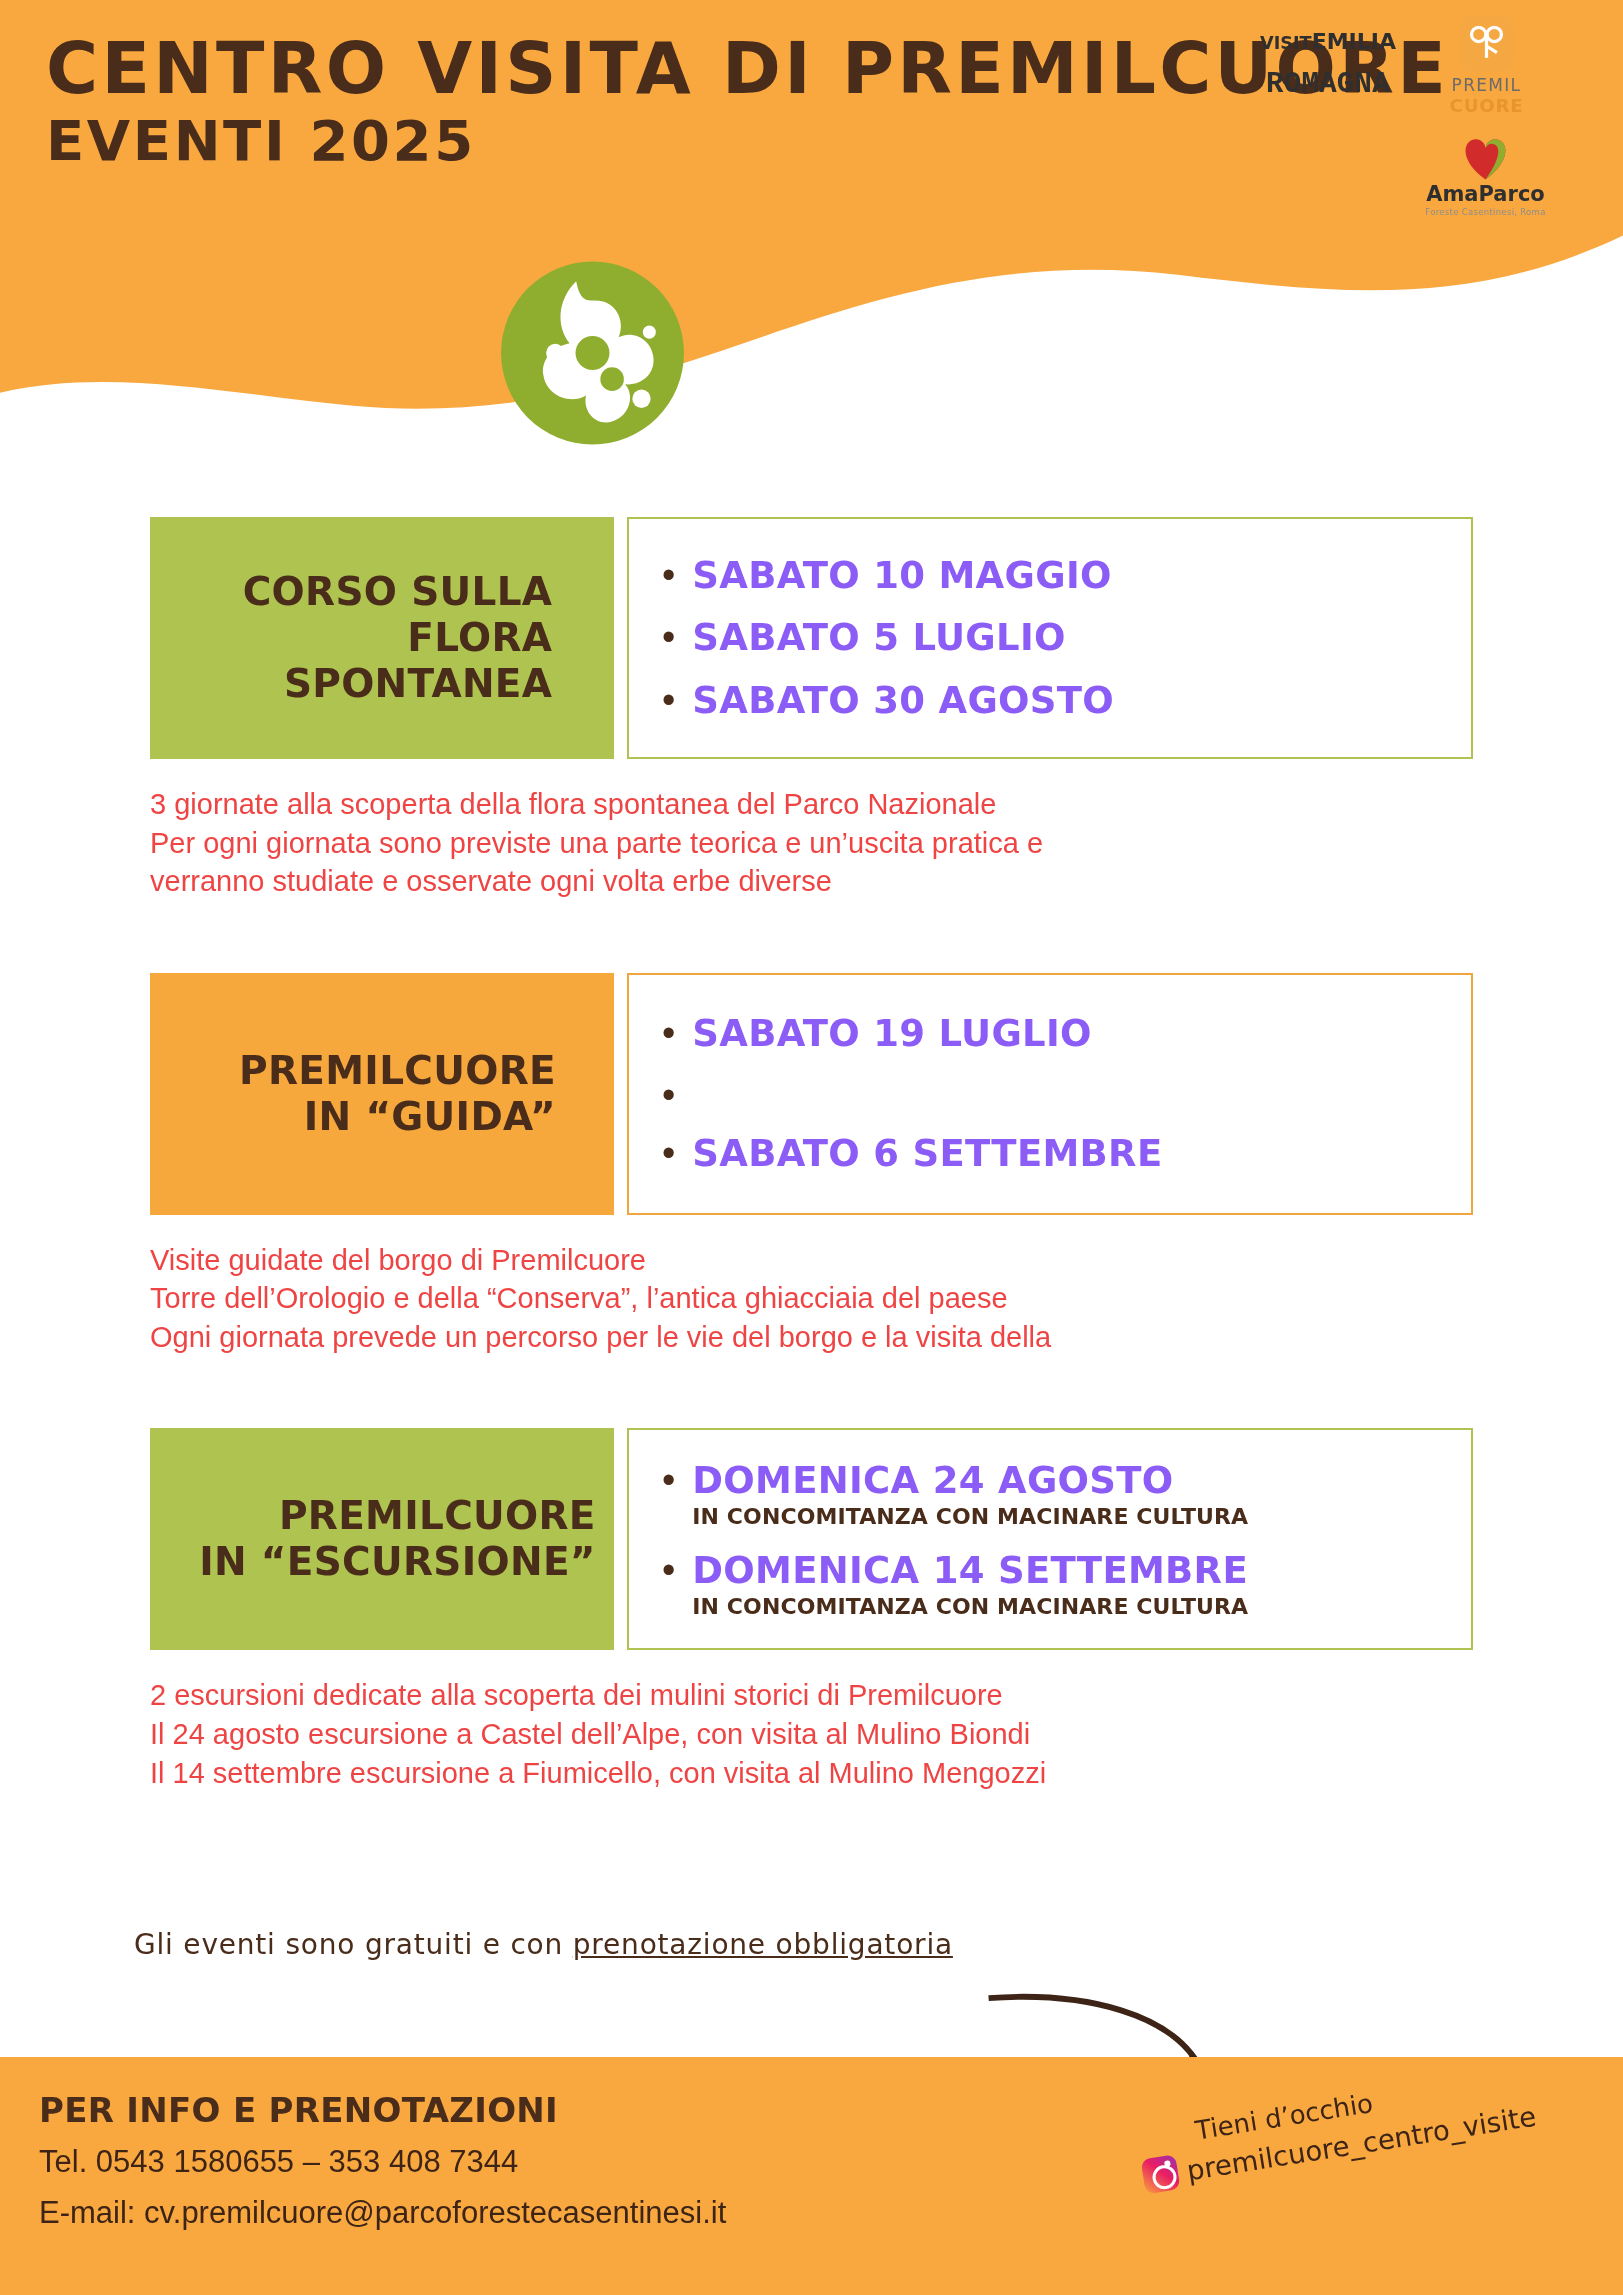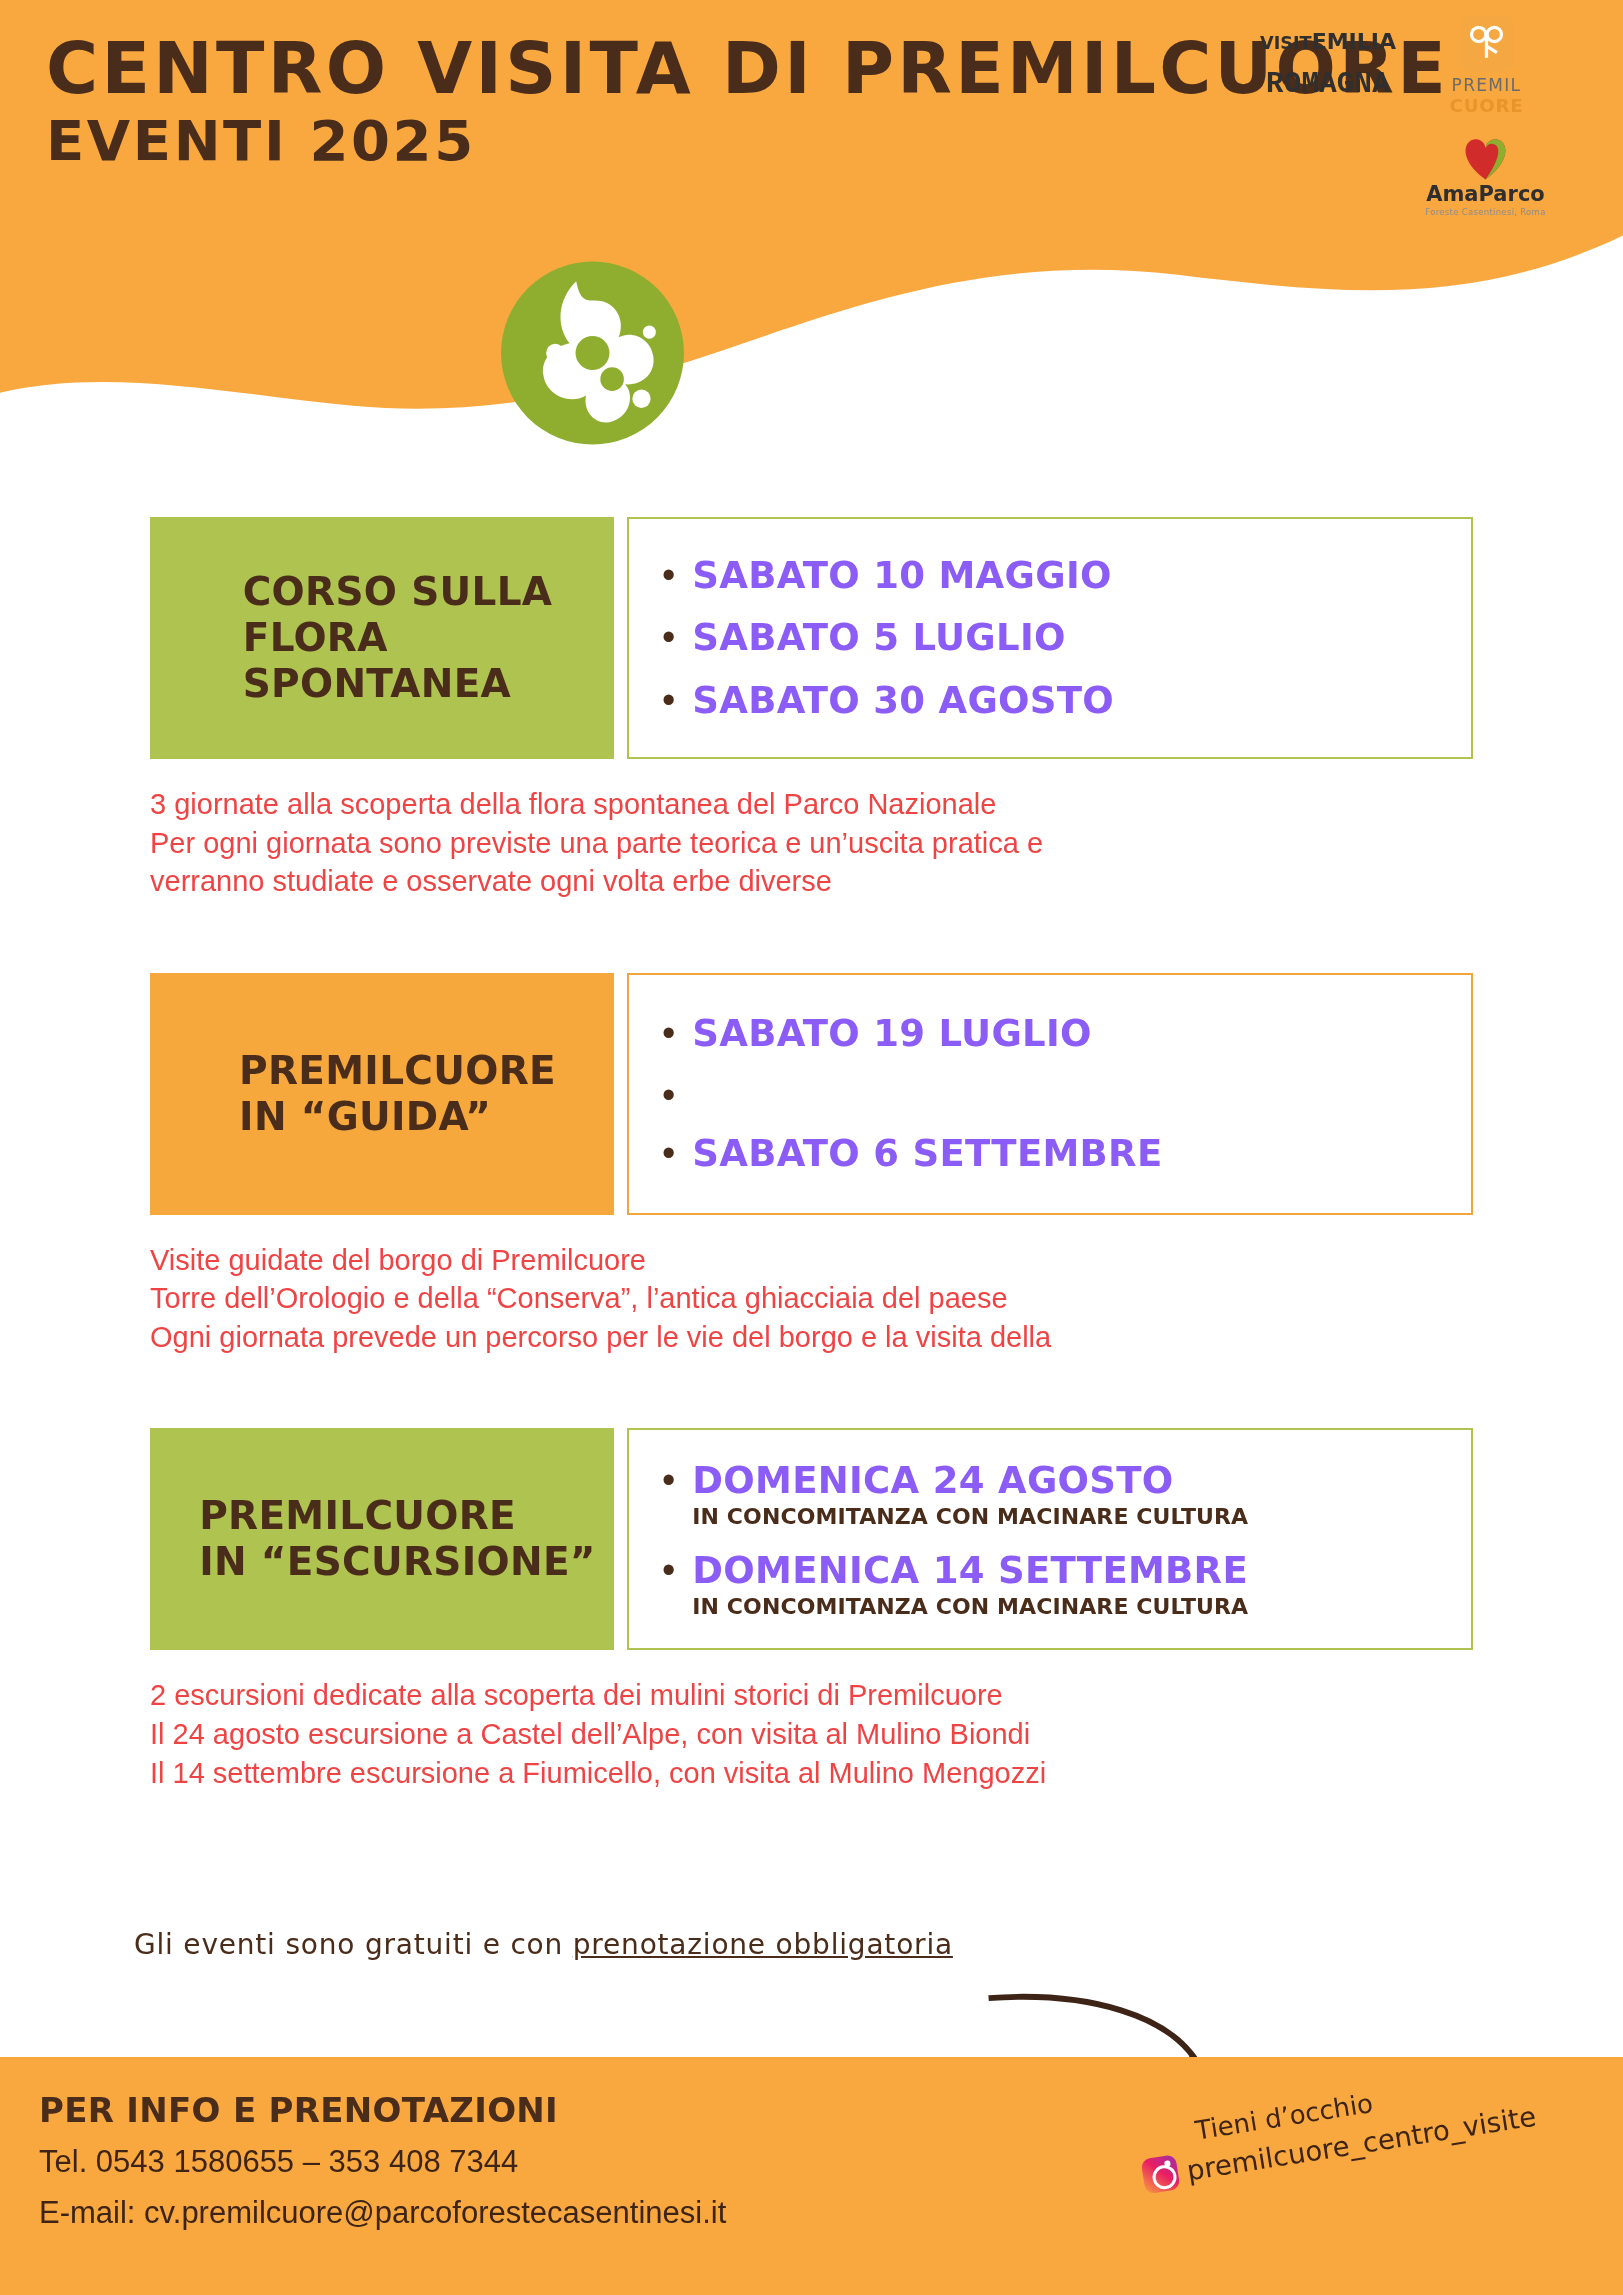--- a/index.html
+++ b/index.html
@@ -151,21 +151,21 @@
     display: flex;
     align-items: stretch;
     padding: 0 150px 0 150px;
   }
   .sec-label {
     width: 464px;
     min-height: 242px;
     display: flex;
     align-items: center;
     justify-content: center;
-    text-align: left;
+    text-align: right;
     font-family: "DejaVu Sans", sans-serif;
     font-size: 39px;
     font-weight: bold;
     color: #4a2c1a;
     line-height: 1.18;
     letter-spacing: 0.3px;
     padding-left: 31px;
   }
   .sec-label.green { background: #aec350; }
   .sec-label.orange { background: #f7a83c; }

